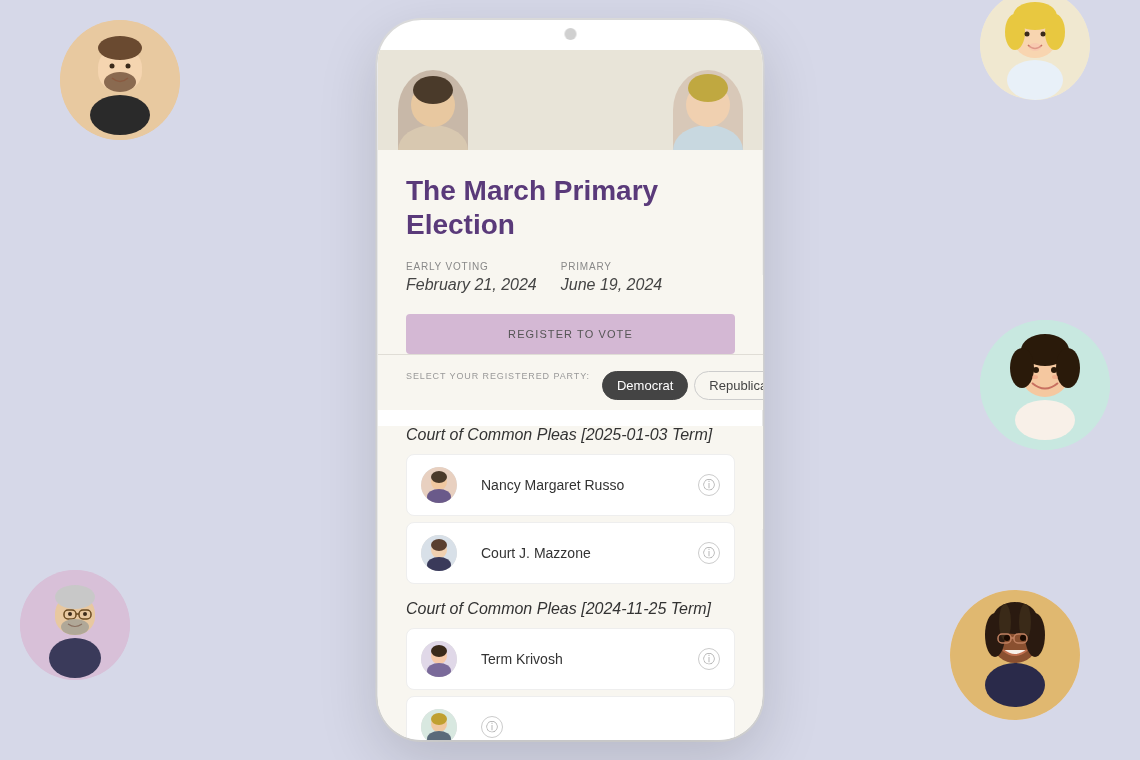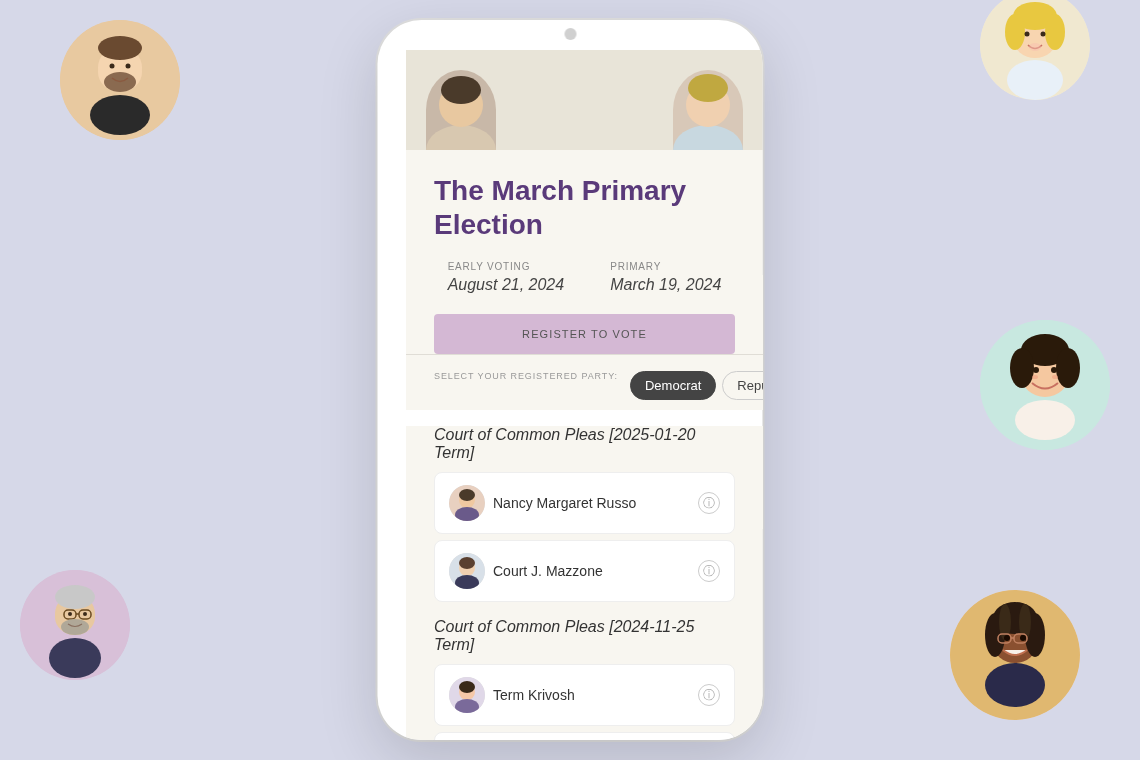--- a/index.html
+++ b/index.html
@@ -75,21 +75,20 @@
       top: 50%;
       transform: translate(-50%, -50%);
       width: 385px;
       height: 720px;
       background: #ffffff;
       border-radius: 44px;
       box-shadow: 0 20px 60px rgba(0,0,0,0.15), 0 0 0 2px #e0e0e0;
       overflow: hidden;
       display: flex;
       flex-direction: column;
-      padding-left: 28px;
     }
 
     .phone-notch {
       position: absolute;
       top: 0;
       left: 50%;
       transform: translateX(-50%);
       width: 130px;
       height: 28px;
       background: #ffffff;
@@ -163,23 +162,22 @@
     .election-title {
       font-size: 28px;
       font-weight: 600;
       color: #5a3a7a;
       line-height: 1.2;
       margin-bottom: 20px;
     }
 
     .dates-row {
       display: flex;
-      gap: 46px;
+      gap: 24px;
       margin-bottom: 20px;
-      justify-content: center;
     }
 
     .date-block {}
 
     .date-label {
       font-size: 10px;
       letter-spacing: 0.08em;
       color: #888;
       text-transform: uppercase;
       margin-bottom: 4px;
@@ -264,21 +262,21 @@
       color: #333;
       margin: 16px 0 10px;
     }
 
     .candidate-card {
       background: #fff;
       border-radius: 8px;
       padding: 12px 14px;
       display: flex;
       align-items: center;
-      gap: 8px;
+      gap: 24px;
       margin-bottom: 6px;
       border: 1px solid #eee;
     }
 
     .candidate-avatar {
       width: 36px;
       height: 36px;
       border-radius: 50%;
       background: #ddd;
       overflow: hidden;
@@ -443,44 +441,44 @@
         </svg>
       </div>
     </div>
 
     <div class="phone-main">
       <h1 class="election-title">The March Primary Election</h1>
 
       <div class="dates-row">
         <div class="date-block">
           <div class="date-label">EARLY VOTING</div>
-          <div class="date-value">August 21, 2024</div>
+          <div class="date-value">February 21, 2024</div>
         </div>
         <div class="date-block">
           <div class="date-label">PRIMARY</div>
-          <div class="date-value">March 19, 2024</div>
+          <div class="date-value">June 19, 2024</div>
         </div>
       </div>
 
       <button class="register-btn">REGISTER TO VOTE</button>
     </div>
 
     <div class="divider"></div>
 
     <div class="party-section">
       <span class="party-label">SELECT YOUR REGISTERED PARTY:</span>
       <div class="party-buttons">
         <button class="party-btn active">Democrat</button>
         <button class="party-btn">Republican</button>
       </div>
     </div>
 
     <div class="races-content">
 
-      <div class="race-title">Court of Common Pleas [2025-01-20 Term]</div>
+      <div class="race-title">Court of Common Pleas [2025-01-03 Term]</div>
 
       <div class="candidate-card">
         <div class="candidate-avatar">
           <svg viewBox="0 0 36 36" xmlns="http://www.w3.org/2000/svg" style="width:36px;height:36px">
             <circle cx="18" cy="18" r="18" fill="#e8d0c0"></circle>
             <circle cx="18" cy="15" r="8" fill="#f0c8a0"></circle>
             <ellipse cx="18" cy="30" rx="12" ry="8" fill="#6a5a8a"></ellipse>
             <ellipse cx="18" cy="10" rx="8" ry="6" fill="#4a3a2a"></ellipse>
           </svg>
         </div>

